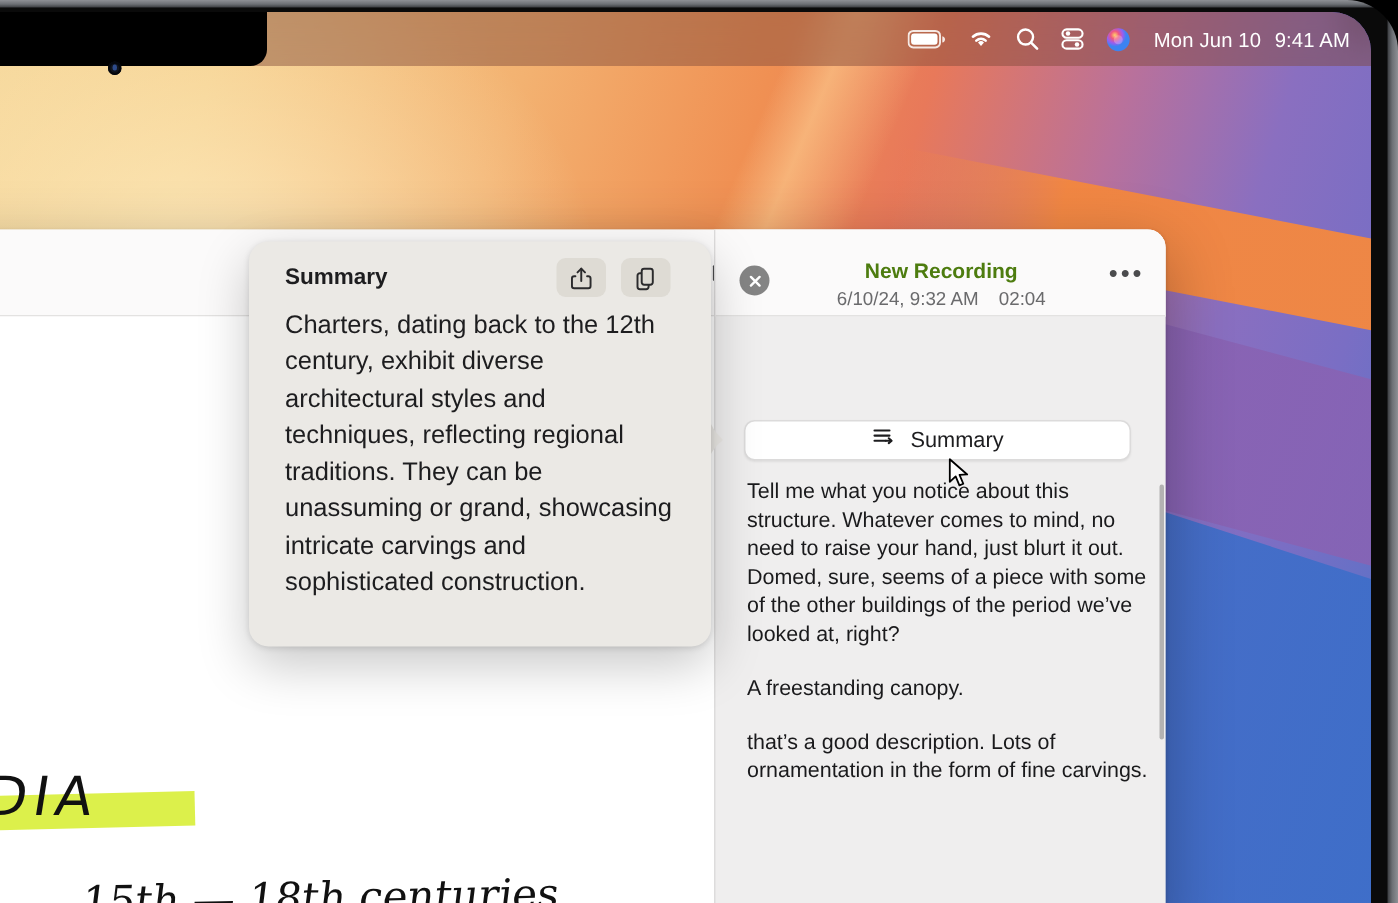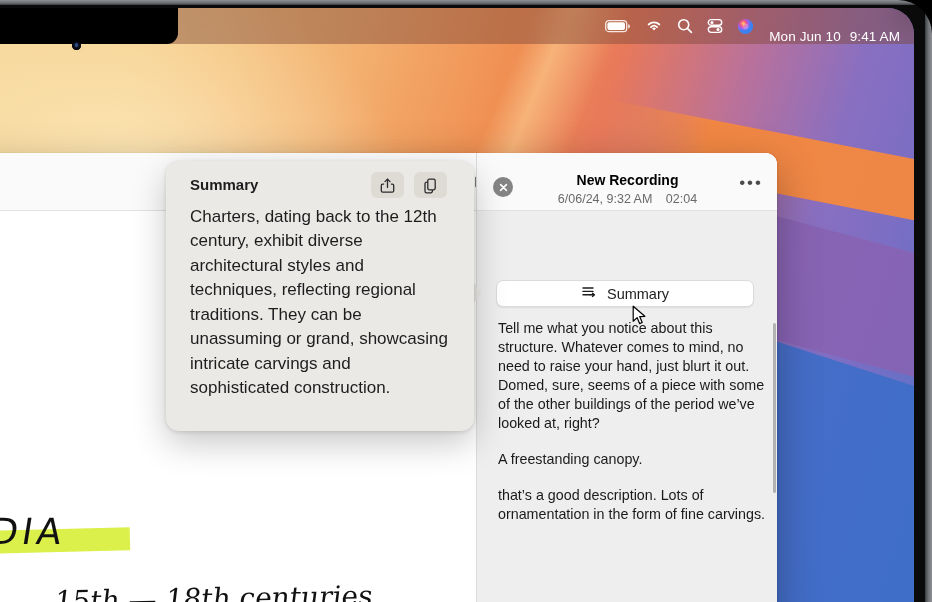--- a/index.html
+++ b/index.html
@@ -80,21 +80,21 @@
   #wp-glow {
     position:absolute; left:-120px; top:-40px; width:520px; height:430px;
     background:radial-gradient(ellipse at center, rgba(255,240,200,.75) 0%, rgba(255,235,190,0) 70%);
   }
 
   
   #menubar {
     position:absolute; left:0; top:0; width:914px; height:36px;
     background:rgba(126,72,56,0.46);
     backdrop-filter:blur(12px);
-    display:flex; align-items:flex-end; justify-content:flex-end;
+    display:flex; align-items:center; justify-content:flex-end;
     padding-right:14px;
     border-top-right-radius:26px;
   }
   .mb-item {
     display:flex; align-items:center; justify-content:center;
     height:36px; padding:0 7px;
     color:#fff;
   }
   #mb-clock {
     color:#fff; font-size:13.5px; letter-spacing:.1px;
@@ -184,21 +184,21 @@
   }
   #panel-body { position:absolute; left:0; top:58px; width:301px; height:412px; }
   #rec-close {
     position:absolute; left:16px; top:24px;
     width:20px; height:20px; border-radius:50%;
     background:#848484;
     display:flex; align-items:center; justify-content:center;
   }
   #rec-title {
     position:absolute; left:0; top:19px; width:301px;
-    text-align:center; font-size:14px; font-weight:700; color:#000000;
+    text-align:center; font-size:14px; font-weight:700; color:#4d7c0f;
   }
   #rec-meta {
     position:absolute; left:0; top:39px; width:301px;
     text-align:center; font-size:12.5px; color:#6a6a6c;
   }
   #rec-meta span + span { margin-left:10px; }
   #rec-more {
     position:absolute; right:14px; top:24px;
     font-size:17px; color:#4b4b4d; letter-spacing:2px;
     line-height:12px;
@@ -401,21 +401,21 @@
       <div id="panel">
         <div id="panel-header"></div>
 
         <div id="rec-close">
           <svg width="11" height="11" viewBox="0 0 11 11">
             <path d="M2.6 2.6l5.8 5.8M8.4 2.6L2.6 8.4" stroke="#fff" stroke-width="1.6" stroke-linecap="round"></path>
           </svg>
         </div>
         <div id="rec-title">New Recording</div>
         <div id="rec-meta">
-          <span>6/06/24, 9:32 AM</span>
+          <span>6/10/24, 9:32 AM</span>
           <span>02:04</span>
         </div>
         <div id="rec-more">•••</div>
 
         <div id="panel-body">
           <div id="summary-btn">
             <span>
               <svg width="17" height="15" viewBox="0 0 17 15">
                 <path d="M2 3h10M2 6.4h10M2 9.8h7.5" stroke="#1d1d1f" stroke-width="1.4" stroke-linecap="round"></path>
                 <path d="M2 3v7.6h10.4" fill="none" stroke="#1d1d1f" stroke-width="1.4" stroke-linecap="round" opacity="0"></path>

